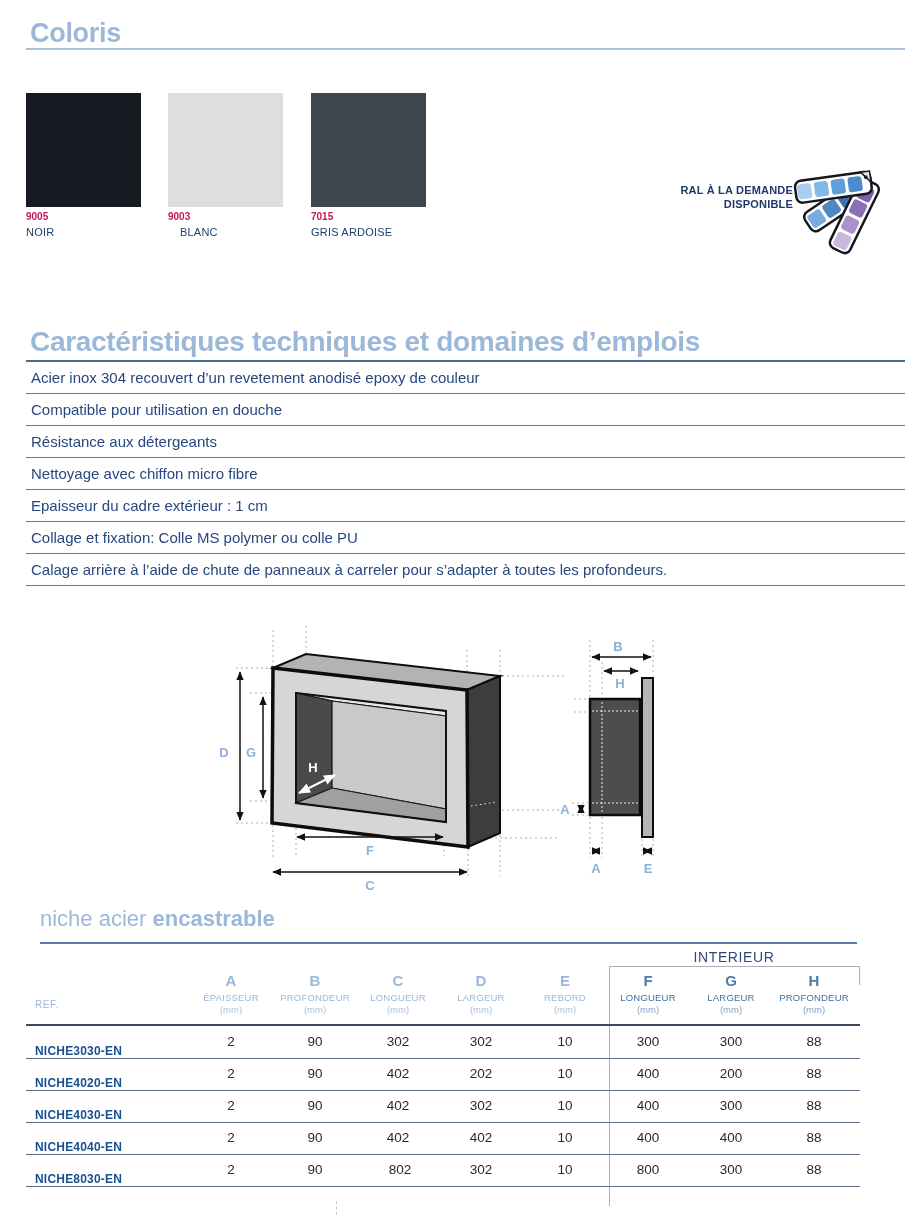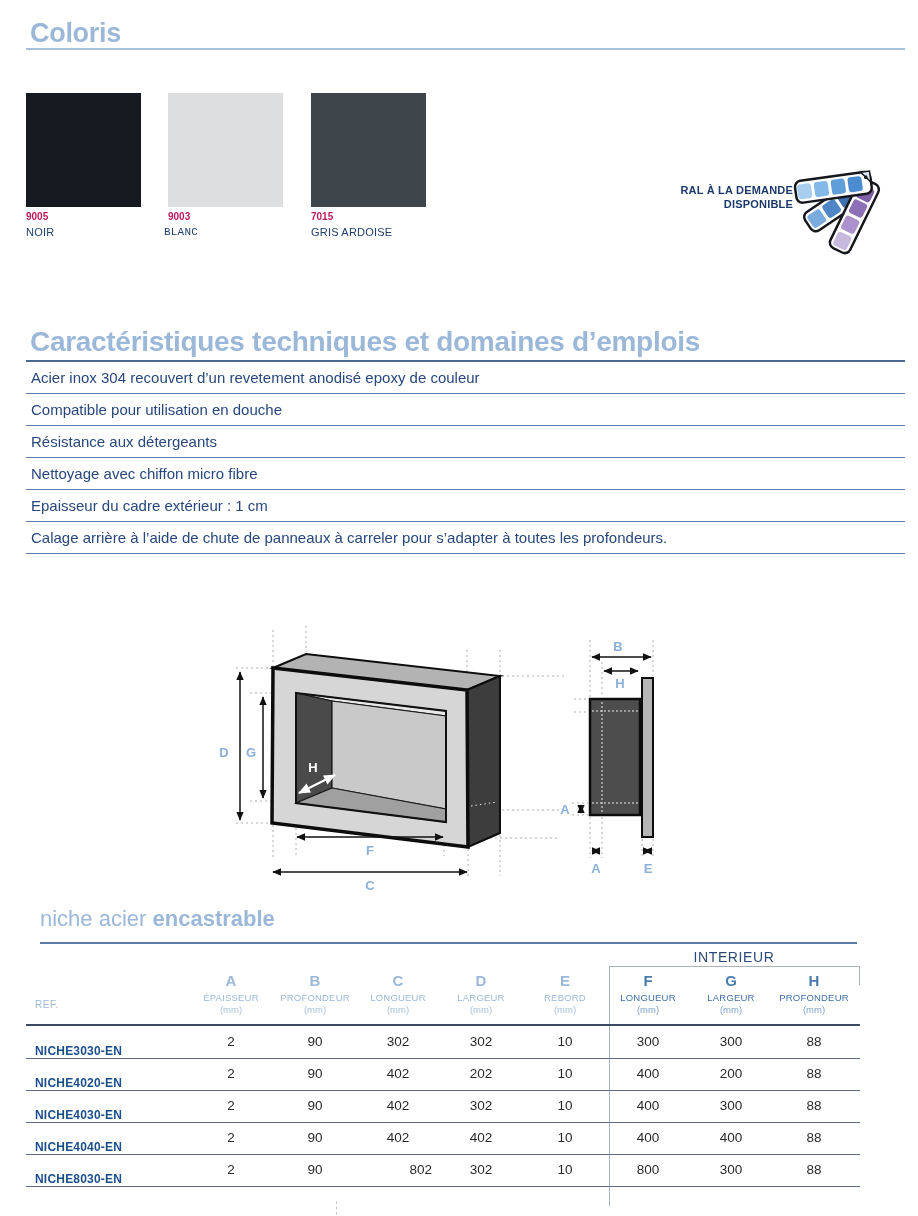--- a/index.html
+++ b/index.html
@@ -53,21 +53,21 @@
   <div class="h-blue" style="left:30px;top:18px;font-size:27px;">Coloris</div>
   <div class="rule" style="left:26px;top:48px;width:879px;height:2px;background:#a6c0dd;"></div>
 
   <div class="swatch" style="left: 26px; background: rgb(22, 25, 31);"></div>
   <div class="swatch" style="left: 168px; background: rgb(220, 222, 224);"></div>
   <div class="swatch" style="left: 311px; background: rgb(62, 70, 75);"></div>
 
   <div class="sw-code" style="left:26px;">9005</div>
   <div class="sw-name" style="left:26px;">NOIR</div>
   <div class="sw-code" style="left:168px;">9003</div>
-  <div class="sw-name" style="left:164px;font-family:Liberation Mono, monospace;">BLANC</div>
+  <div class="sw-name" style="left:180px;">BLANC</div>
   <div class="sw-code" style="left:311px;">7015</div>
   <div class="sw-name" style="left:311px;">GRIS ARDOISE</div>
 
   <div class="ral-text">
     <div>RAL À LA DEMANDE</div>
     <div>DISPONIBLE</div>
   </div>
 
   <svg class="fan-svg" width="102" height="104" viewBox="0 0 102 104">
 
@@ -99,20 +99,21 @@
 
   <div class="h-blue" style="left:30px;top:326px;font-size:28px;">Caractéristiques techniques et domaines d’emplois</div>
   <div class="rule" style="left:26px;top:360px;width:879px;height:2px;background:#4b6b94;"></div>
 
   <div class="spec-list">
     <div class="spec-row">Acier inox 304 recouvert d’un revetement anodisé epoxy de couleur</div>
     <div class="spec-row">Compatible pour utilisation en douche</div>
     <div class="spec-row">Résistance aux détergeants</div>
     <div class="spec-row">Nettoyage avec chiffon micro fibre</div>
     <div class="spec-row">Epaisseur du cadre extérieur : 1 cm</div>
+    <div class="spec-row">Collage et fixation: Colle MS polymer ou colle PU</div>
     <div class="spec-row">Calage arrière à l’aide de chute de panneaux à carreler pour s’adapter à toutes les profondeurs.</div>
   </div>
 
   <svg class="diagram-svg" width="918" height="292" viewBox="0 618 918 292">
     <defs>
       <marker id="ah" orient="auto-start-reverse" markerWidth="8" markerHeight="7" refX="5.5" refY="2.5">
         <path d="M0,0 L6,2.5 L0,5 Z" fill="#111"></path>
       </marker>
       <marker id="ahw" orient="auto-start-reverse" markerWidth="8" markerHeight="7" refX="5.5" refY="2.5">
         <path d="M0,0 L6,2.5 L0,5 Z" fill="#fff"></path>
@@ -279,21 +280,21 @@
     <span class="tval" style="left:410px;">402</span>
     <span class="tval" style="left:494px;">10</span>
     <span class="tval" style="left:577px;">400</span>
     <span class="tval" style="left:660px;">400</span>
     <span class="tval" style="left:743px;">88</span>
   </div>
   <div class="trow" style="top:1154px;">
     <span class="tref">NICHE8030-EN</span>
     <span class="tval" style="left:160px;">2</span>
     <span class="tval" style="left:244px;">90</span>
-    <span class="tval" style="left:316px;text-align:right;">802</span>
+    <span class="tval" style="left:329px;">802</span>
     <span class="tval" style="left:410px;">302</span>
     <span class="tval" style="left:494px;">10</span>
     <span class="tval" style="left:577px;">800</span>
     <span class="tval" style="left:660px;">300</span>
     <span class="tval" style="left:743px;">88</span>
   </div>
 
   <div class="dash-tick"></div>
 </div>
 

